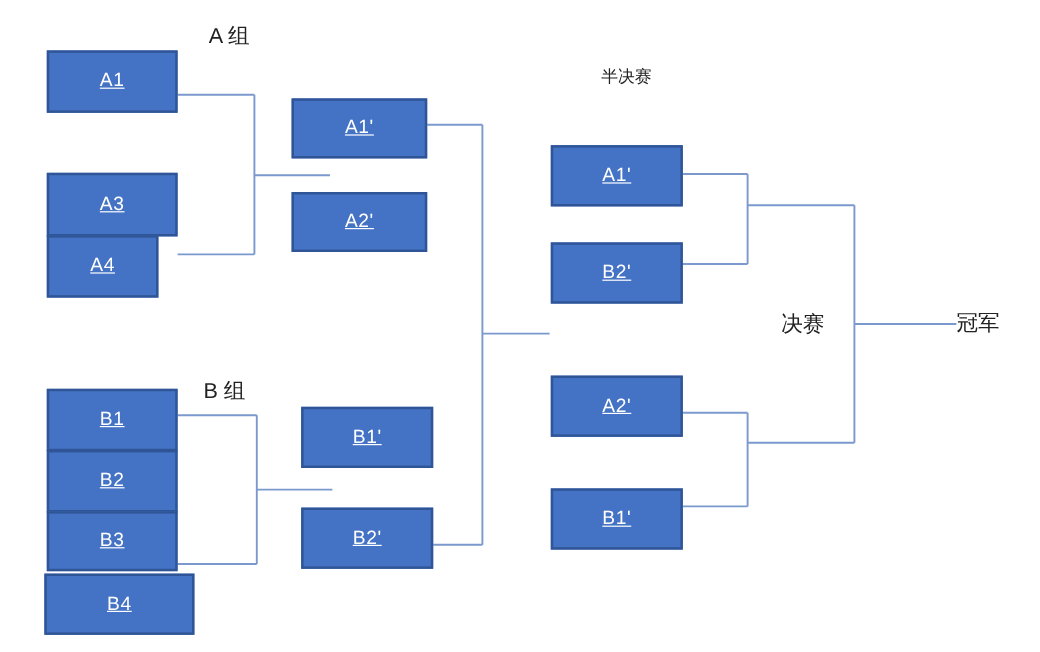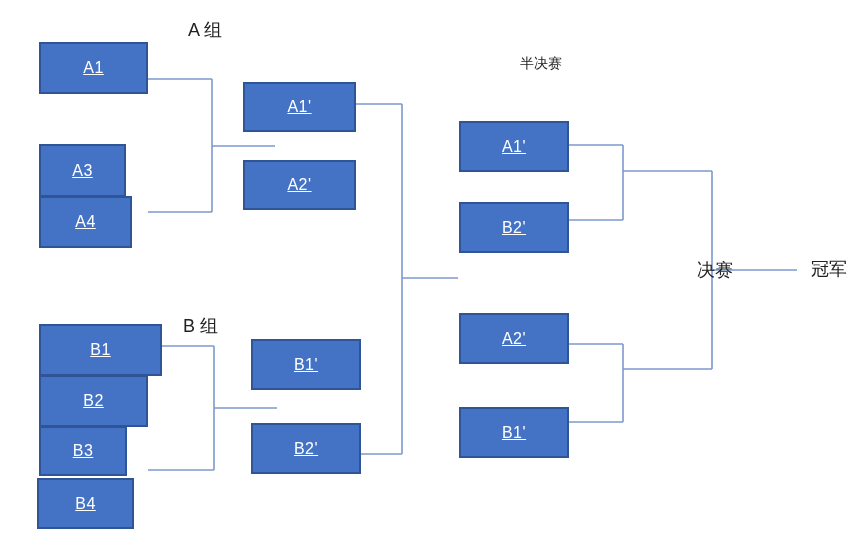--- a/index.html
+++ b/index.html
@@ -36,21 +36,21 @@
     justify-content: center;
     font-size: 16px;
     letter-spacing: 0.5px;
     text-decoration: underline;
   }
   .lbl {
     position: absolute;
     color: var(--label-text);
     font-size: 18px;
     line-height: 21px;
-    text-align: right;
+    text-align: center;
     white-space: nowrap;
   }
 </style>
 </head>
 <body>
 
 <div class="canvas">
 
   <svg class="lines" width="867" height="543" viewBox="0 0 867 543" xmlns="http://www.w3.org/2000/svg">
 
@@ -79,31 +79,31 @@
     <line x1="569" y1="422" x2="623" y2="422"></line>
     <line x1="623" y1="369" x2="712" y2="369"></line>
 
     <line x1="712" y1="171" x2="712" y2="369"></line>
     <line x1="712" y1="270" x2="797" y2="270"></line>
   </svg>
 
   <div class="lbl" style="left:160px;top:20px;width:62px">A 组</div>
   <div class="lbl" style="left:156px;top:316px;width:62px">B 组</div>
   <div class="lbl" style="left:482px;top:53px;width:80px;font-size:14px">半决赛</div>
-  <div class="lbl" style="left:673px;top:260px;width:60px">决赛</div>
+  <div class="lbl" style="left:639px;top:260px;width:60px">决赛</div>
   <div class="lbl" style="left:783px;top:259px;width:64px">冠军</div>
 
   <div class="box" style="left:39px;top:42px;width:109px;height:52px">A1</div>
-  <div class="box" style="left:39px;top:144px;width:87px;height:53px">A3</div>
+  <div class="box" style="left:39px;top:144px;width:109px;height:53px">A3</div>
   <div class="box" style="left:39px;top:196px;width:93px;height:52px">A4</div>
 
-  <div class="box" style="left:39px;top:324px;width:123px;height:52px">B1</div>
+  <div class="box" style="left:39px;top:324px;width:109px;height:52px">B1</div>
   <div class="box" style="left:39px;top:375px;width:109px;height:52px">B2</div>
-  <div class="box" style="left:39px;top:426px;width:88px;height:50px">B3</div>
-  <div class="box" style="left:37px;top:478px;width:97px;height:51px">B4</div>
+  <div class="box" style="left:39px;top:426px;width:109px;height:50px">B3</div>
+  <div class="box" style="left:37px;top:478px;width:125px;height:51px">B4</div>
 
   <div class="box" style="left:243px;top:82px;width:113px;height:50px">A1'</div>
   <div class="box" style="left:243px;top:160px;width:113px;height:50px">A2'</div>
   <div class="box" style="left:251px;top:339px;width:110px;height:51px">B1'</div>
   <div class="box" style="left:251px;top:423px;width:110px;height:51px">B2'</div>
 
   <div class="box" style="left:459px;top:121px;width:110px;height:51px">A1'</div>
   <div class="box" style="left:459px;top:202px;width:110px;height:51px">B2'</div>
   <div class="box" style="left:459px;top:313px;width:110px;height:51px">A2'</div>
   <div class="box" style="left:459px;top:407px;width:110px;height:51px">B1'</div>

